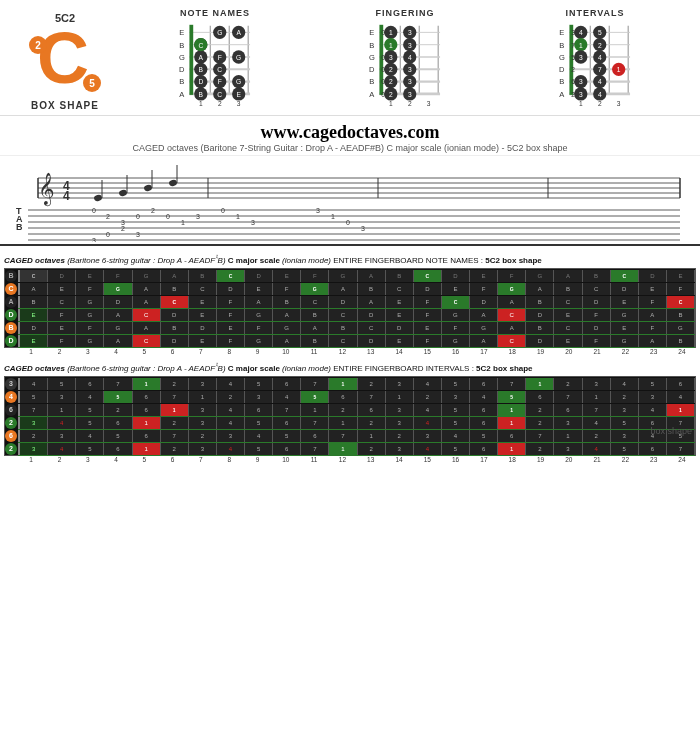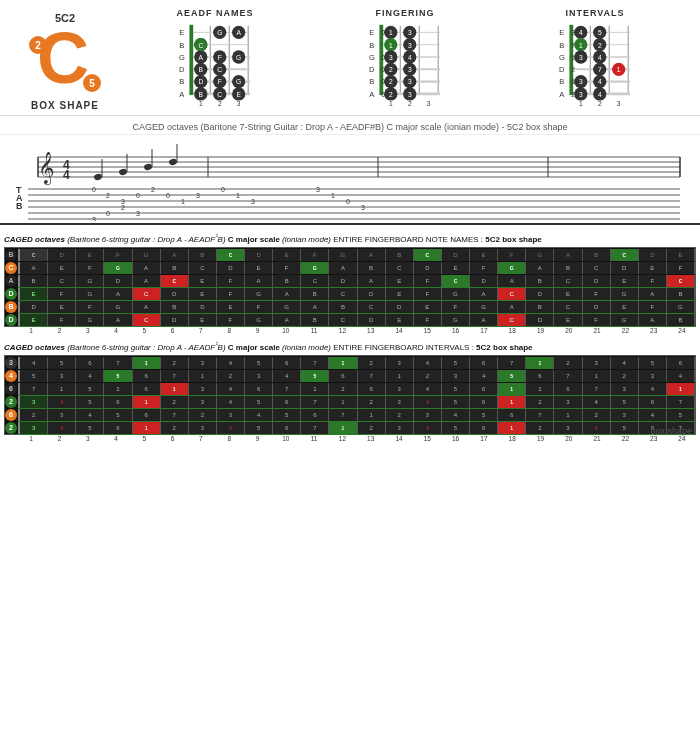--- a/index.html
+++ b/index.html
@@ -256,21 +256,21 @@
       <div class="c-badge-2">2</div>
       <div class="c-letter">C</div>
       <div class="c-badge-5">5</div>
     </div>
     <div class="shape-label-bottom">BOX SHAPE</div>
   </div>
 
   <div class="diagrams-area">
 
     <div class="diagram-block">
-      <div class="diagram-title">AEADF NAMES</div>
+      <div class="diagram-title">NOTE NAMES</div>
       <svg class="fret-svg" viewBox="0 0 90 95">
 
         <line x1="20" y1="5" x2="20" y2="77" stroke="#aaa" stroke-width="2"></line>
         <line x1="40" y1="5" x2="40" y2="77" stroke="#888" stroke-width="1"></line>
         <line x1="60" y1="5" x2="60" y2="77" stroke="#888" stroke-width="1"></line>
         <line x1="80" y1="5" x2="80" y2="77" stroke="#888" stroke-width="1"></line>
 
         <line x1="18" y1="12" x2="82" y2="12" stroke="#ccc" stroke-width="1"></line>
         <line x1="18" y1="25" x2="82" y2="25" stroke="#ccc" stroke-width="1"></line>
         <line x1="18" y1="38" x2="82" y2="38" stroke="#ccc" stroke-width="1.5"></line>
@@ -437,20 +437,21 @@
         <text x="30" y="90" font-size="7" fill="#333" text-anchor="middle">1</text>
         <text x="50" y="90" font-size="7" fill="#333" text-anchor="middle">2</text>
         <text x="70" y="90" font-size="7" fill="#333" text-anchor="middle">3</text>
       </svg>
     </div>
 
   </div>
 </div>
 
 <div class="middle-section">
+  <div class="website-url">www.cagedoctaves.com</div>
   <div class="description-text">CAGED octaves (Baritone 7-String Guitar : Drop A - AEADF#B) C major scale (ionian mode) - 5C2 box shape</div>
 </div>
 
 <div class="notation-section">
   <svg width="684" height="82" viewBox="0 0 684 82">
 
     <line x1="30" y1="18" x2="672" y2="18" stroke="#333" stroke-width="0.8"></line>
     <line x1="30" y1="23" x2="672" y2="23" stroke="#333" stroke-width="0.8"></line>
     <line x1="30" y1="28" x2="672" y2="28" stroke="#333" stroke-width="0.8"></line>
     <line x1="30" y1="33" x2="672" y2="33" stroke="#333" stroke-width="0.8"></line>

